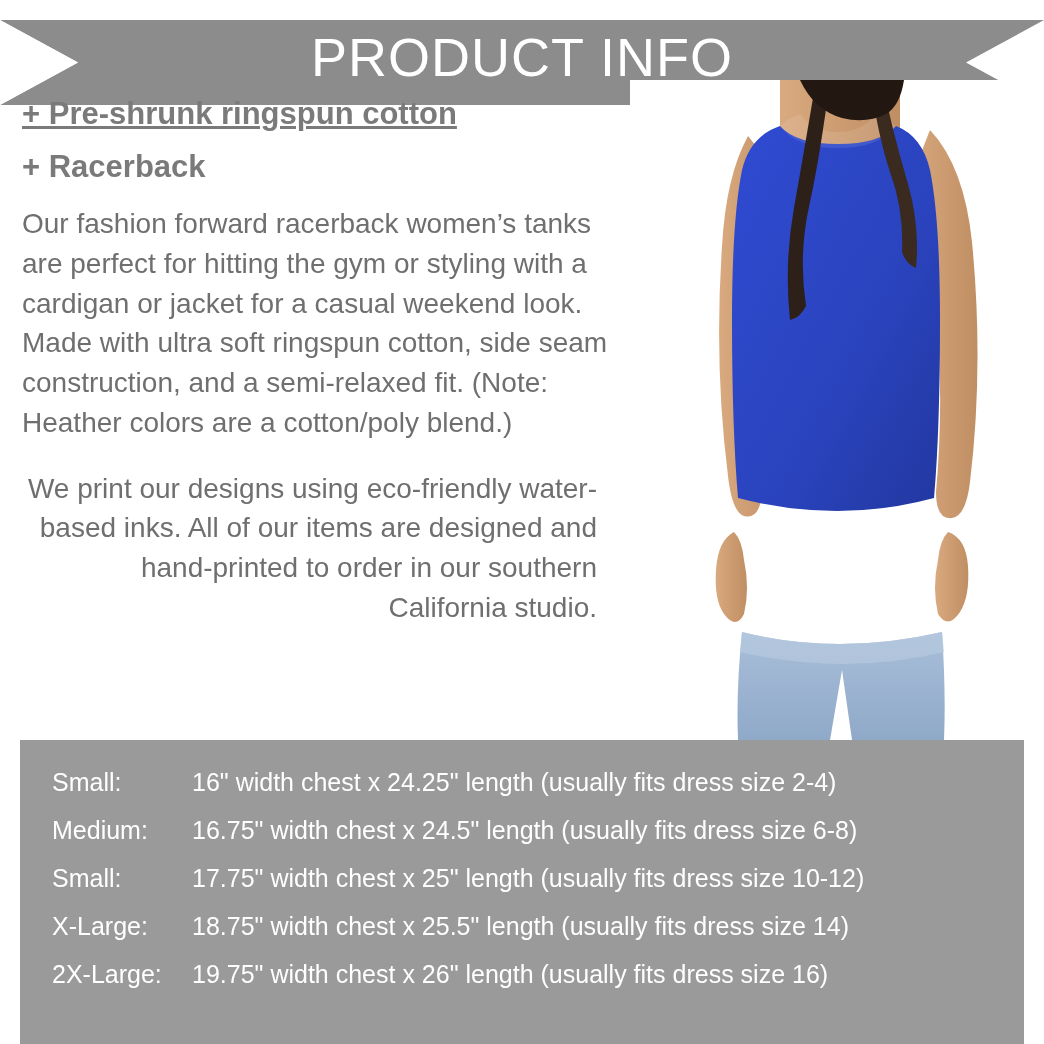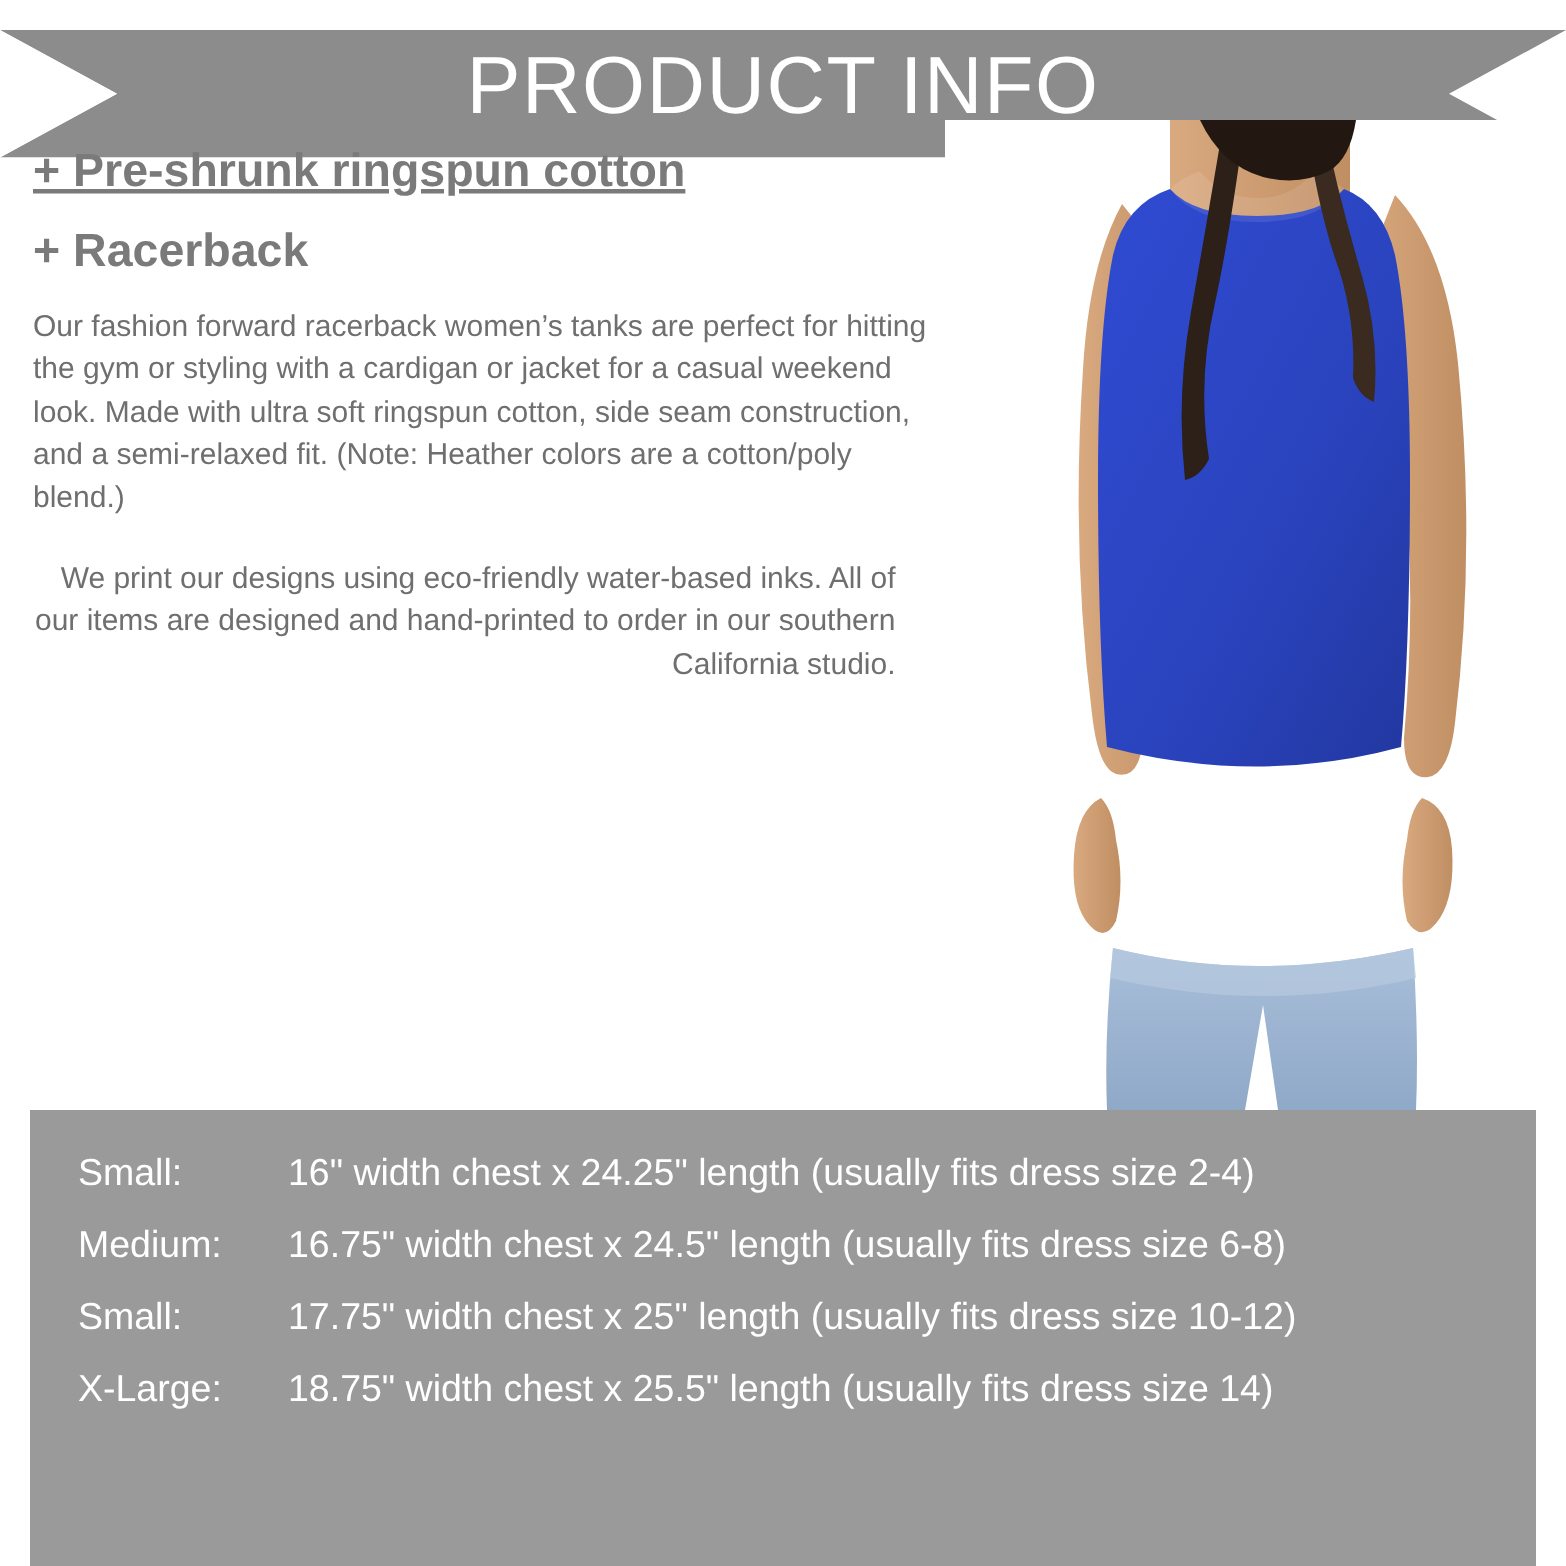--- a/index.html
+++ b/index.html
@@ -58,21 +58,21 @@
     font-size: 31px;
     font-weight: bold;
     line-height: 1.0;
     margin-bottom: 22px;
     white-space: nowrap;
   }
   .feature:first-child { margin-top: 4px; text-decoration: underline; }
 
   .para {
     color: #6f6f6f;
-    font-size: 20px;
+    font-size: 28px;
     line-height: 1.42;
     margin-top: 16px;
     width: 612px;
   }
   .para.second { margin-top: 26px; width: 575px; text-align: right; }
 
   
   .photo {
     position: absolute;
     right: 0;
@@ -191,15 +191,19 @@
       <span class="size-desc">16.75" width chest x 24.5" length (usually fits dress size 6-8)</span>
     </div>
     <div class="size-row">
       <span class="size-label">Small:</span>
       <span class="size-desc">17.75" width chest x 25" length (usually fits dress size 10-12)</span>
     </div>
     <div class="size-row">
       <span class="size-label">X-Large:</span>
       <span class="size-desc">18.75" width chest x 25.5" length (usually fits dress size 14)</span>
     </div>
+    <div class="size-row">
+      <span class="size-label">2X-Large:</span>
+      <span class="size-desc">19.75" width chest x 26" length (usually fits dress size 16)</span>
+    </div>
   </div>
 
 </div>
 
 </body></html>

